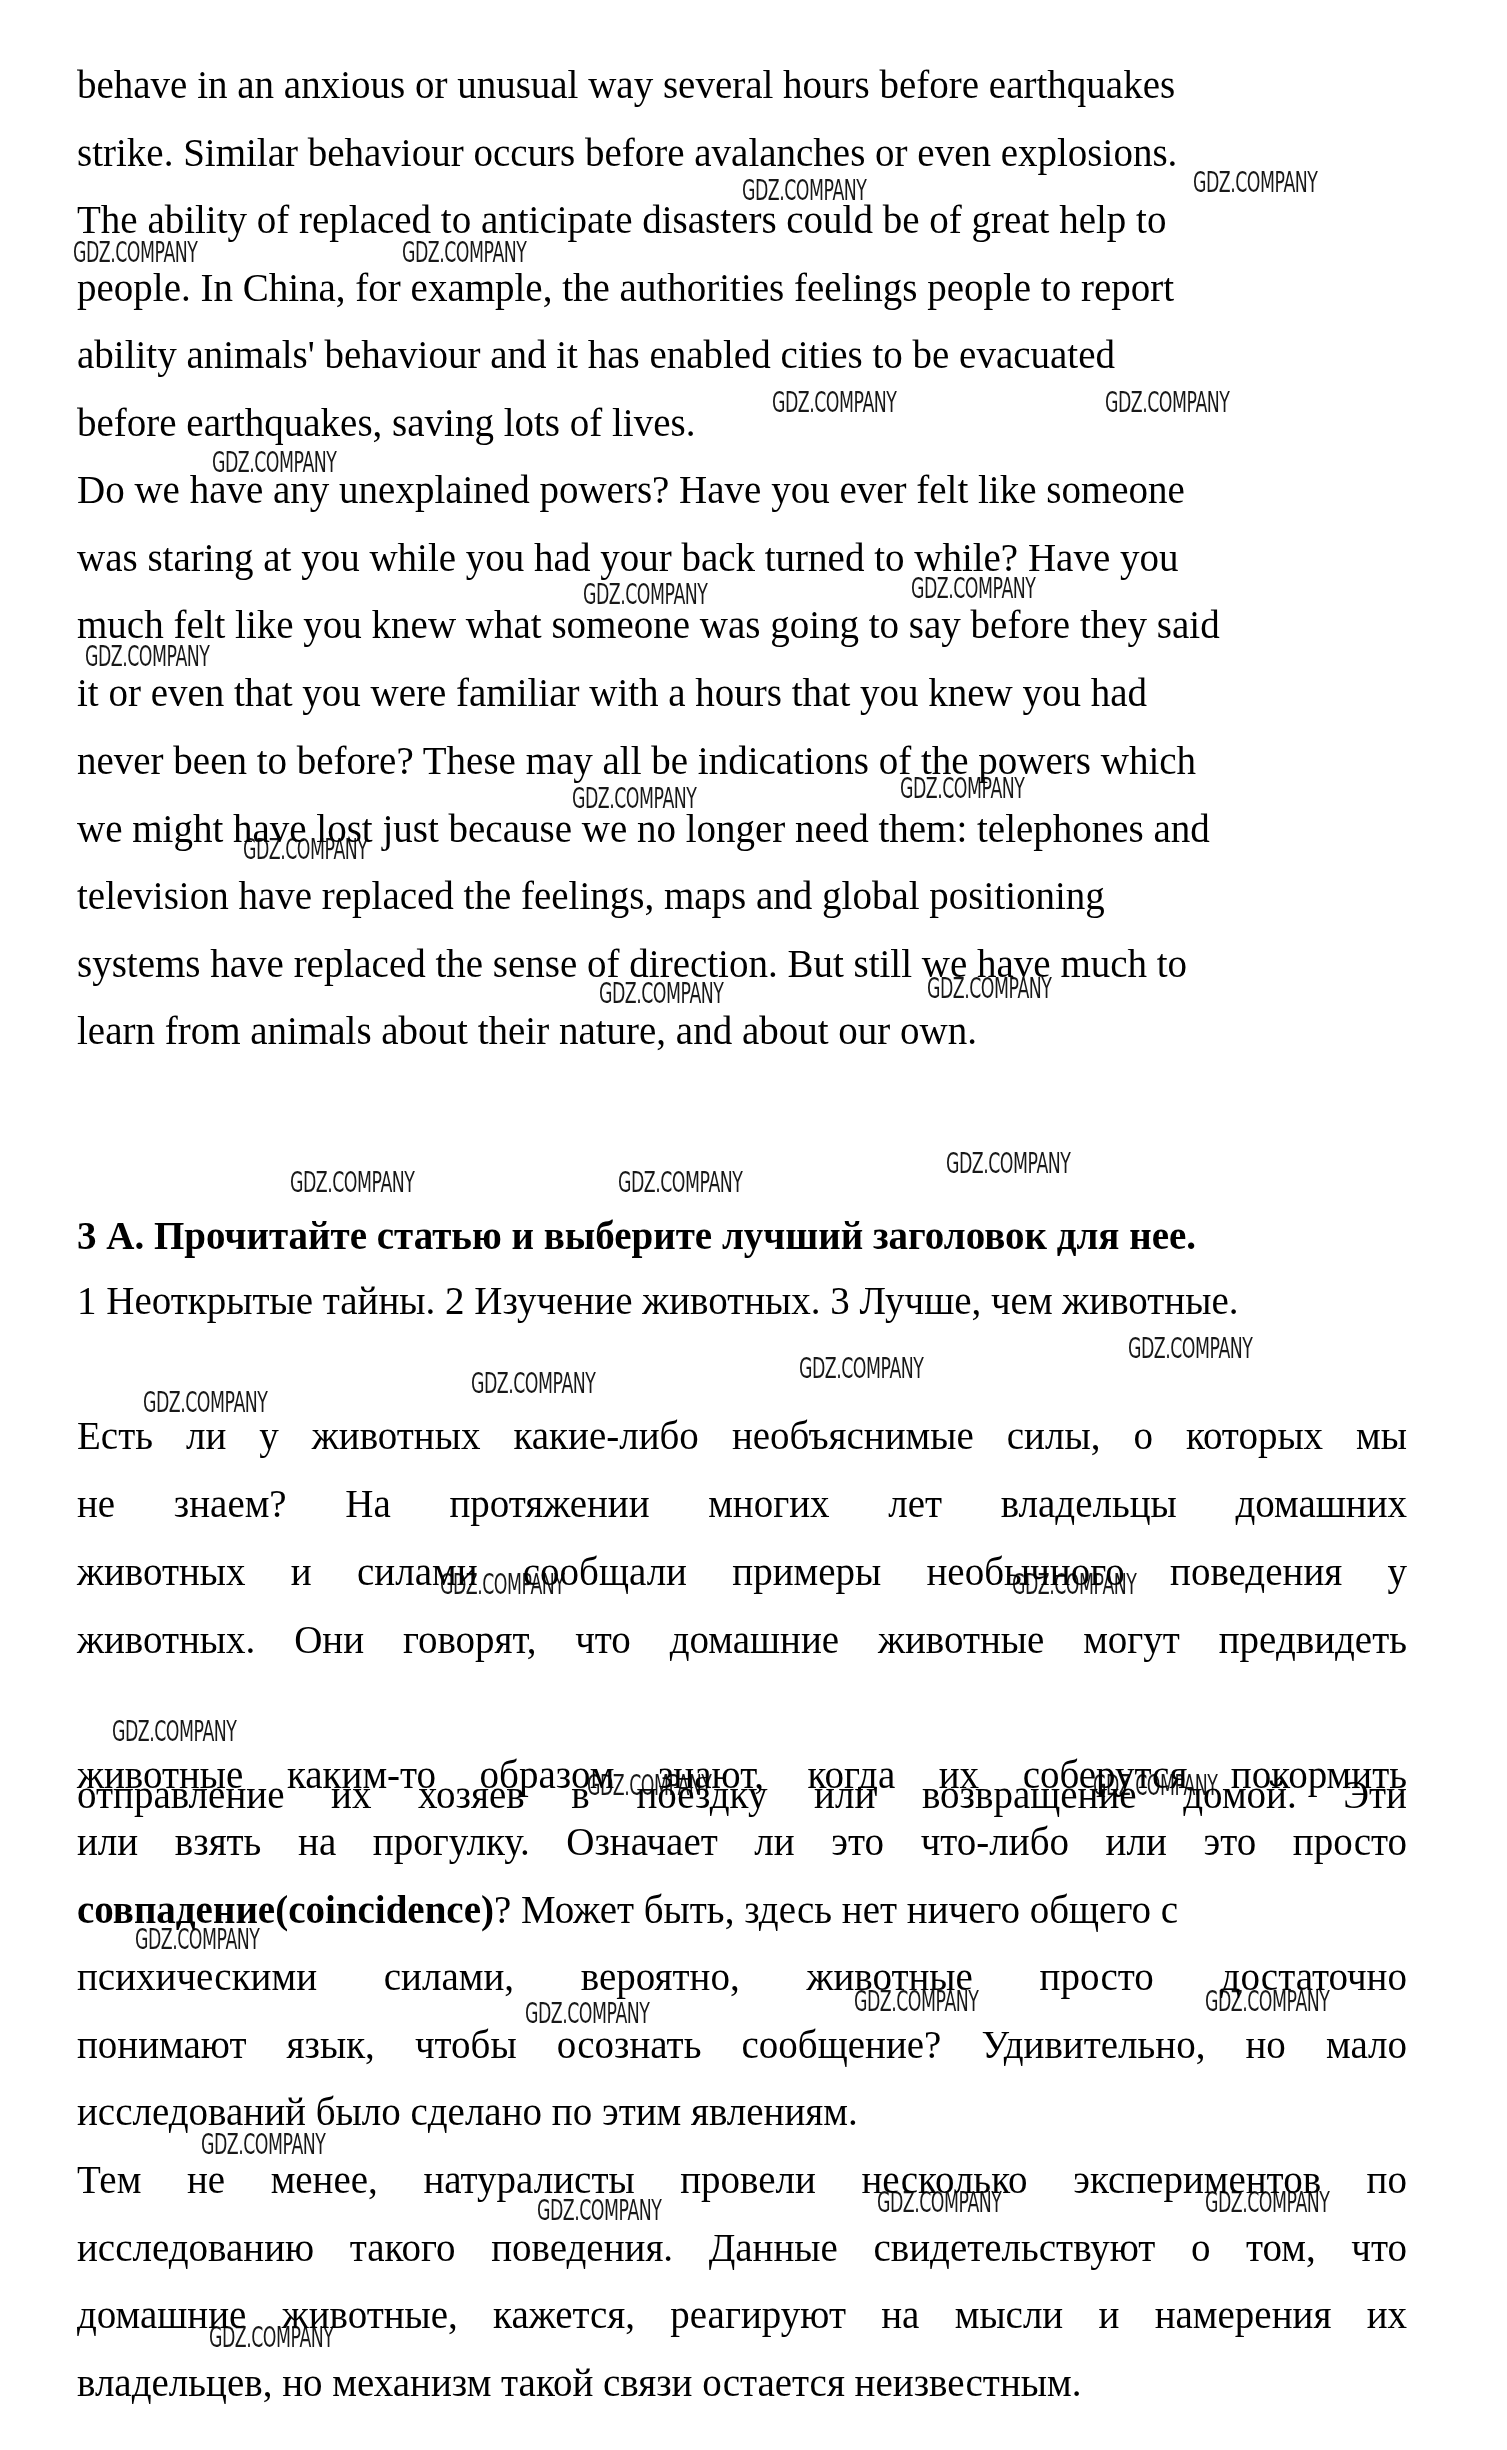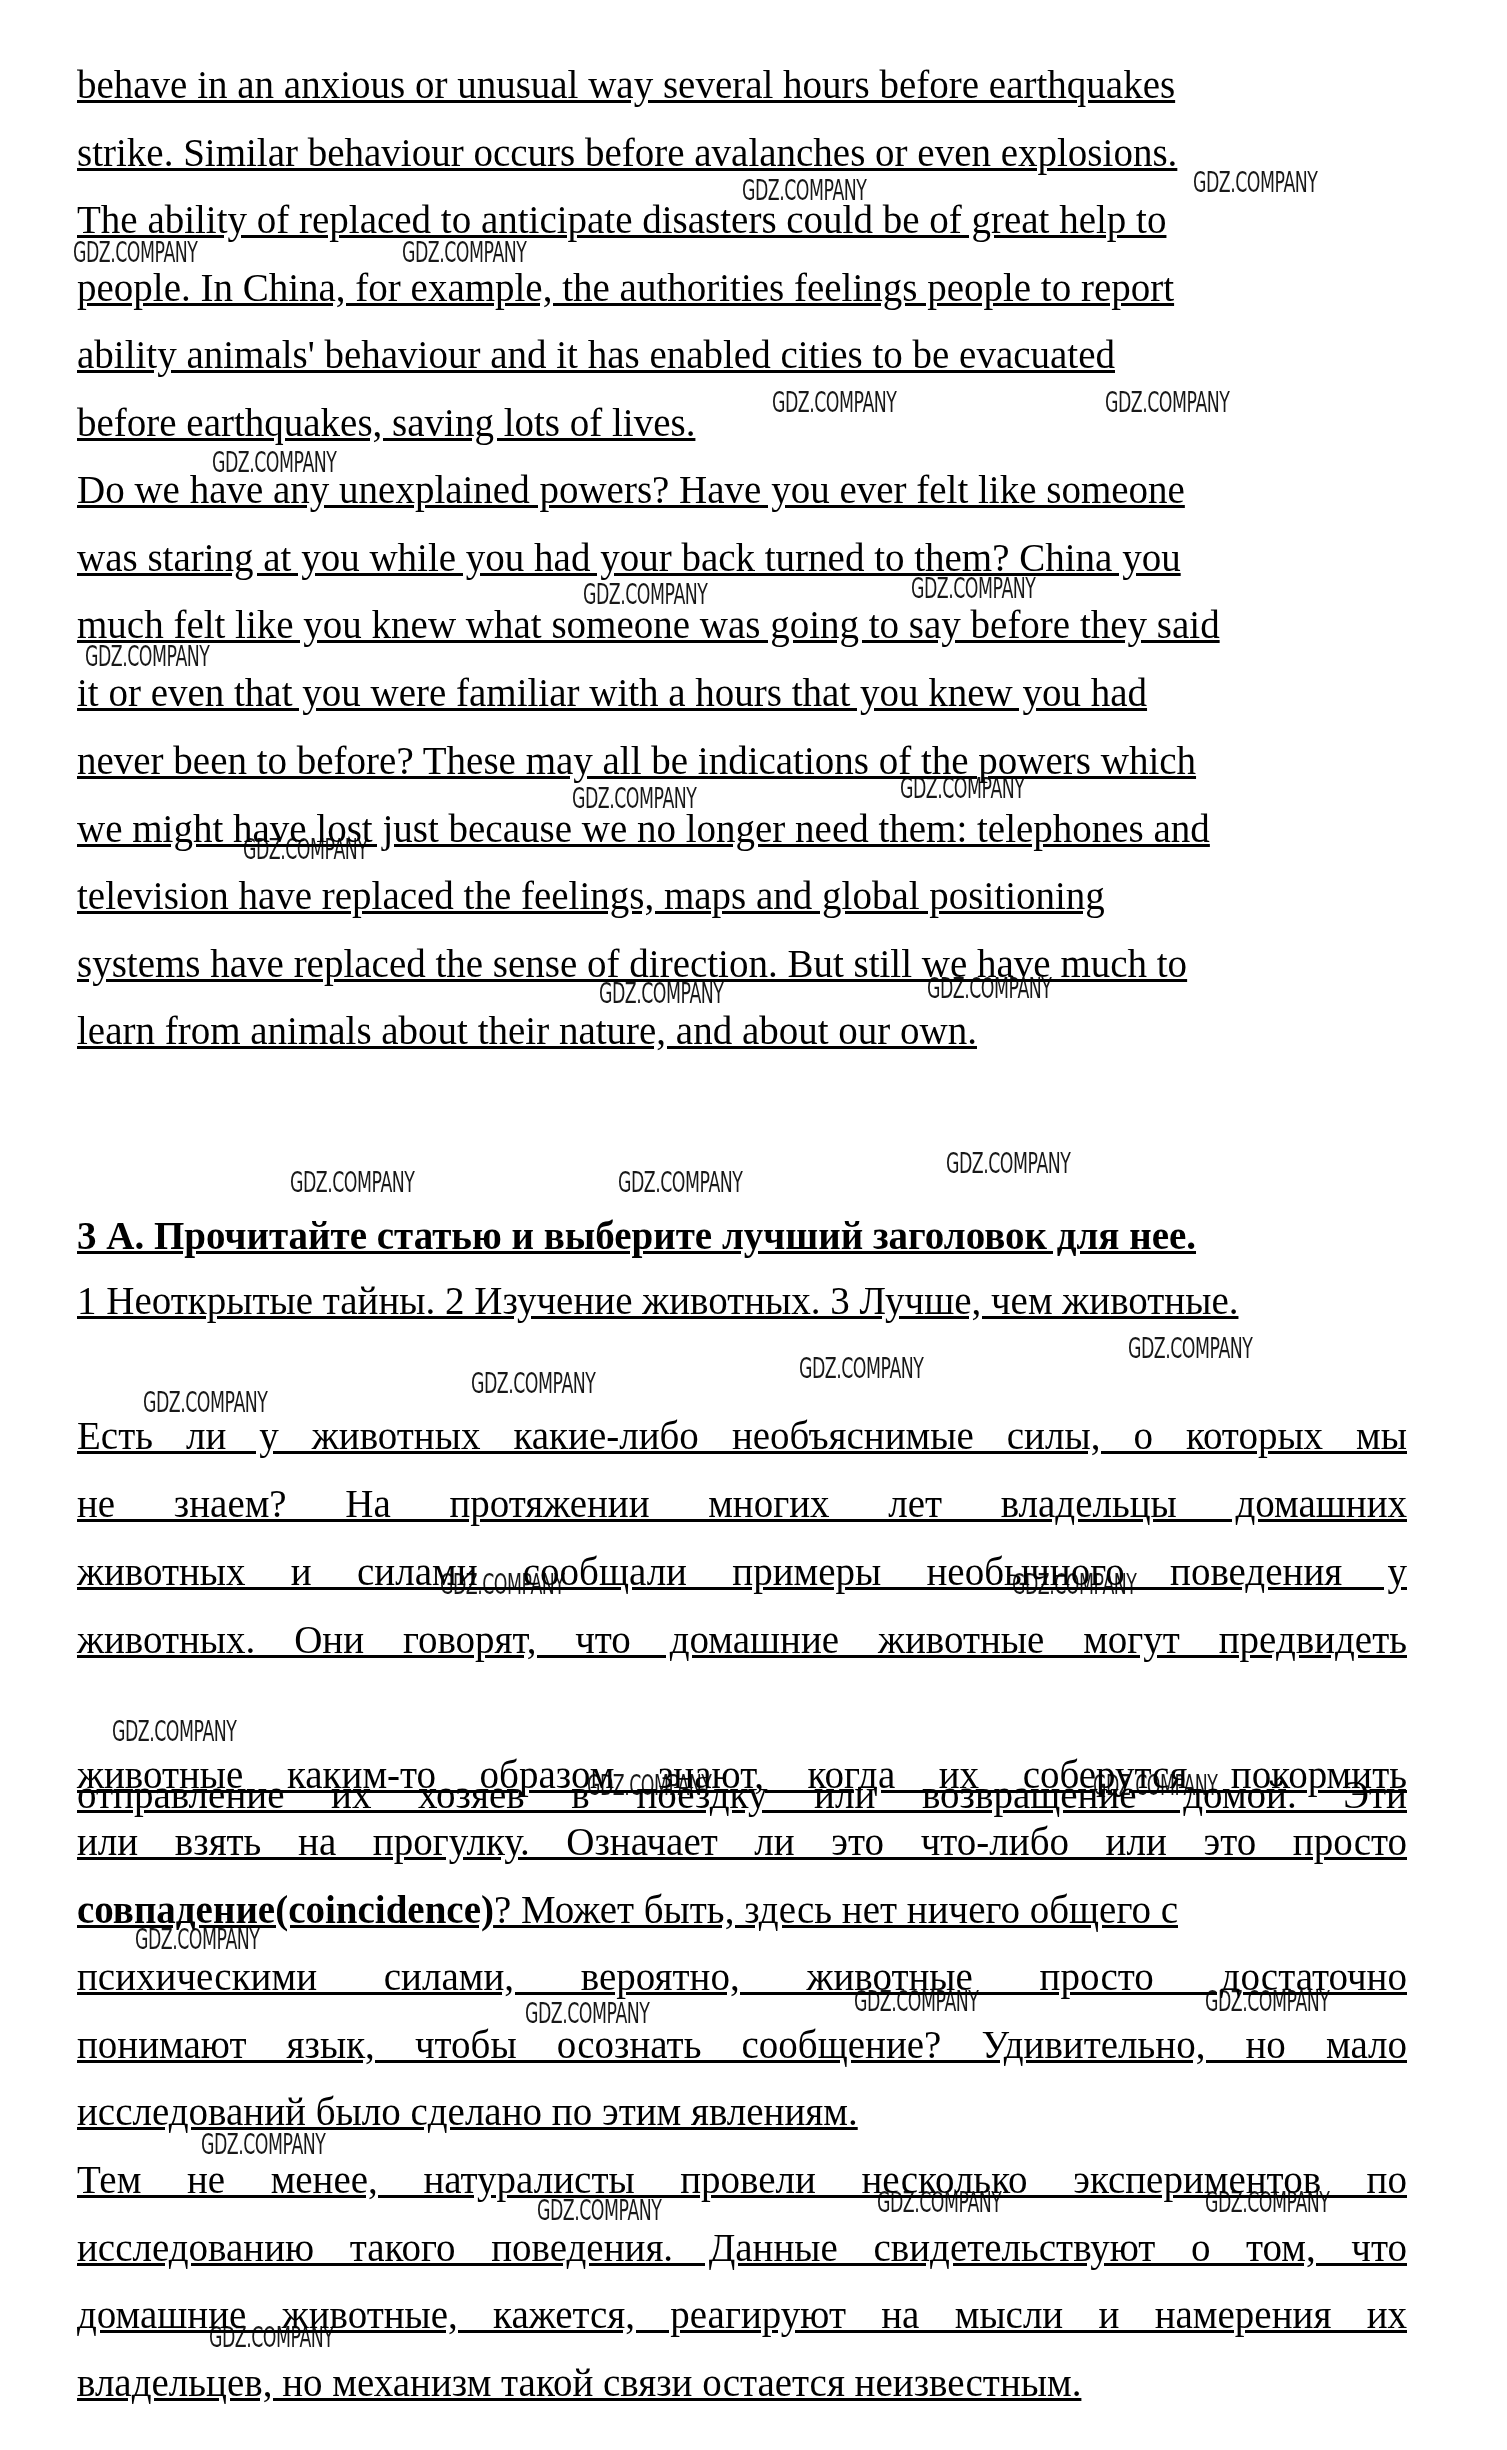--- a/index.html
+++ b/index.html
@@ -1,33 +1,33 @@
 <!DOCTYPE html>
 <html style="font-size:12.4px"><head>
 <meta charset="utf-8">
 <style>
   html, body { margin:0; padding:0; background:#ffffff; }
   body { width:1508px; height:2450px; position:relative; overflow:hidden; font-family:"Liberation Serif", serif; color:#000; }
-  .line { position:absolute; left:77px; font-size:39px; line-height:46px; white-space:nowrap;text-decoration:underline; }
+  .line { position:absolute; left:77px; font-size:39px; line-height:46px; white-space:nowrap; }
   .just { width:1330px; text-align:justify; text-align-last:justify; white-space:normal; }
   .heading { font-weight:bold; }
   .wm { position:absolute; font-family:"DejaVu Sans", sans-serif; font-size:28px; color:#000; transform:scaleX(0.62); transform-origin:left top; letter-spacing:-0.8px; font-weight:normal; opacity:0.9; }
   b { font-weight:bold; }
 </style>
 </head>
 <body>
 
 <div class="line" style="top:62px">behave in an anxious or unusual way several hours before earthquakes</div>
 <div class="line" style="top:130px">strike. Similar behaviour occurs before avalanches or even explosions.</div>
 <div class="line" style="top:197px">The ability of replaced to anticipate disasters could be of great help to</div>
 <div class="line" style="top:265px">people. In China, for example, the authorities feelings people to report</div>
 <div class="line" style="top:332px">ability animals' behaviour and it has enabled cities to be evacuated</div>
 <div class="line" style="top:400px">before earthquakes, saving lots of lives.</div>
 <div class="line" style="top:467px">Do we have any unexplained powers? Have you ever felt like someone</div>
-<div class="line" style="top:535px">was staring at you while you had your back turned to them? China you</div>
+<div class="line" style="top:535px">was staring at you while you had your back turned to while? Have you</div>
 <div class="line" style="top:602px">much felt like you knew what someone was going to say before they said</div>
 <div class="line" style="top:670px">it or even that you were familiar with a hours that you knew you had</div>
 <div class="line" style="top:738px">never been to before? These may all be indications of the powers which</div>
 <div class="line" style="top:806px">we might have lost just because we no longer need them: telephones and</div>
 <div class="line" style="top:873px">television have replaced the feelings, maps and global positioning</div>
 <div class="line" style="top:941px">systems have replaced the sense of direction. But still we have much to</div>
 <div class="line" style="top:1008px">learn from animals about their nature, and about our own.</div>
 
 <div class="line heading" style="top:1213px">3 А. Прочитайте статью и выберите лучший заголовок для нее.</div>
 <div class="line" style="top:1278px">1 Неоткрытые тайны. 2 Изучение животных. 3 Лучше, чем животные.</div>

